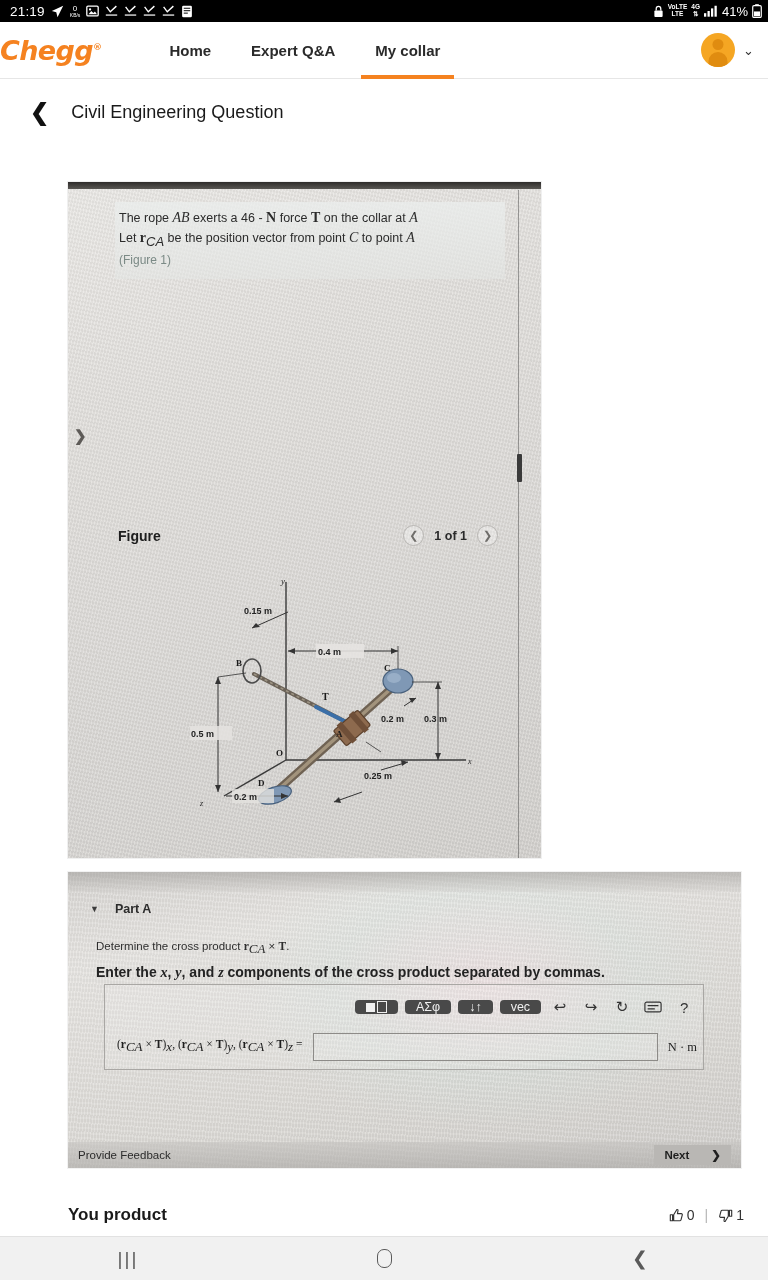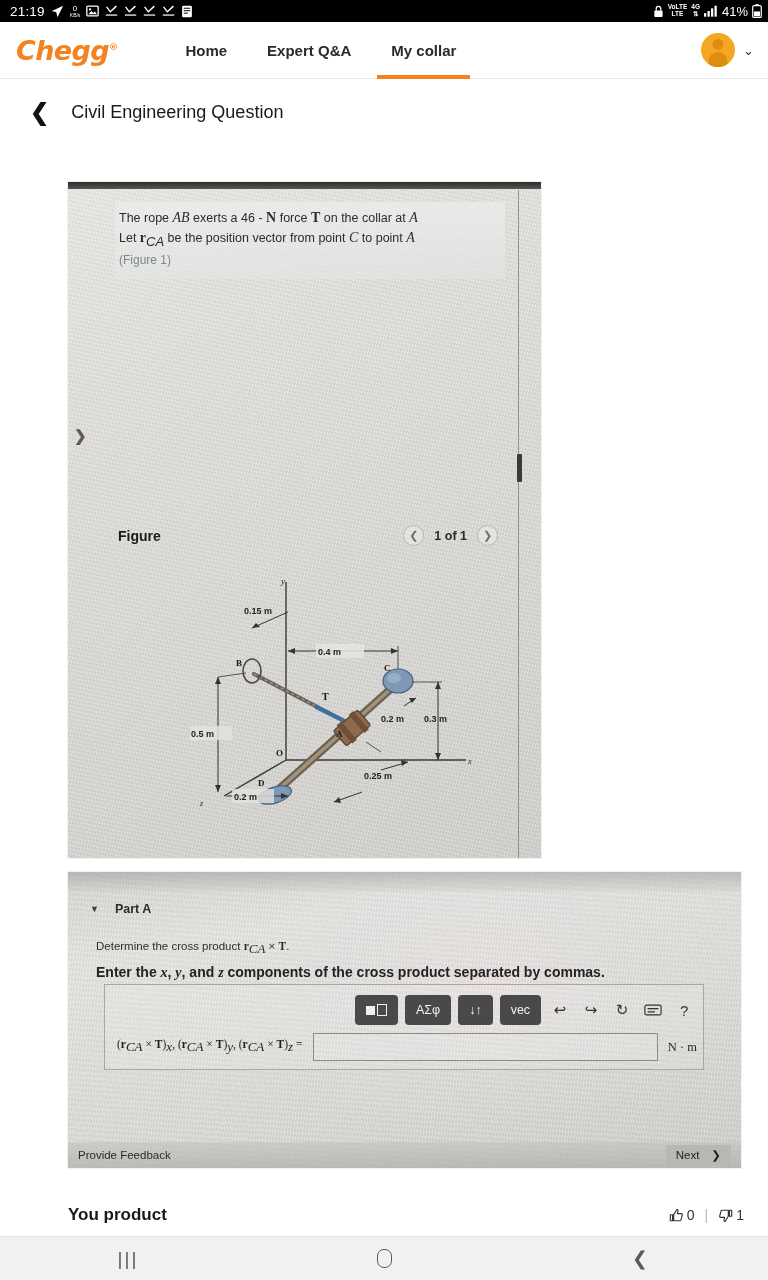--- a/index.html
+++ b/index.html
@@ -37,21 +37,20 @@
     border-bottom: 1px solid #e6e6e6;
     display: flex; align-items: center;
     position: relative;
   }
   .brand {
     color: #f58220;
     font-size: 27px;
     font-weight: bold;
     font-style: italic;
     letter-spacing: -0.6px;
-    padding-left: 16px;
     font-family: "DejaVu Sans", sans-serif;
   }
   .brand sup { font-size: 9px; font-style: normal; vertical-align: super; }
   .navtabs { display: flex; align-items: stretch; height: 57px; margin-left: 48px; }
   .navtab {
     display: flex; align-items: center;
     padding: 0 20px;
     font-size: 15px;
     color: #2a2a2a;
     font-weight: bold;
@@ -194,21 +193,21 @@
     position: absolute; left: 36px; top: 112px;
     width: 600px; height: 86px;
     border: 1px solid #a9a7a4;
     background: rgba(255,255,255,.12);
   }
   .math-toolbar {
     position: absolute; left: 250px; top: 10px;
     display: flex; align-items: center; gap: 7px;
   }
   .mt-key {
-    height: 30px; min-width: 28px; padding: 0 11px;
+    height: 14px; min-width: 28px; padding: 0 11px;
     background: #494949; color: #f0f0f0;
     border-radius: 4px;
     display: flex; align-items: center; justify-content: center;
     font-size: 12.5px;
   }
   .mt-plain {
     width: 24px; height: 24px;
     display: flex; align-items: center; justify-content: center;
     font-size: 15px; color: #333;
   }
@@ -248,23 +247,23 @@
   .pt-footer {
     position: absolute; left: 0; right: 0; bottom: 0;
     height: 26px;
     background: linear-gradient(180deg, rgba(196,194,191,.55), rgba(170,168,165,.6));
     display: flex; align-items: center;
   }
   .provide-feedback { font-size: 11.5px; color: #2b2b2b; padding-left: 10px; }
   .next-btn {
     margin-left: auto; margin-right: 10px;
     background: #b9b7b4; color: #1f1f1f;
-    font-size: 11.5px; font-weight: normal;
+    font-size: 11.5px; font-weight: bold;
     padding: 3px 10px;
-    display: flex; align-items: center; gap: 12px;
+    display: flex; align-items: center; gap: 22px;
   }
 
   
   .you-answered-row {
     position: absolute; left: 0; top: 1205px;
     width: 768px;
     display: flex; align-items: center;
     padding: 0 24px 0 68px;
   }
   .you-answered { font-size: 17px; font-weight: bold; color: #1a1a1a; }

